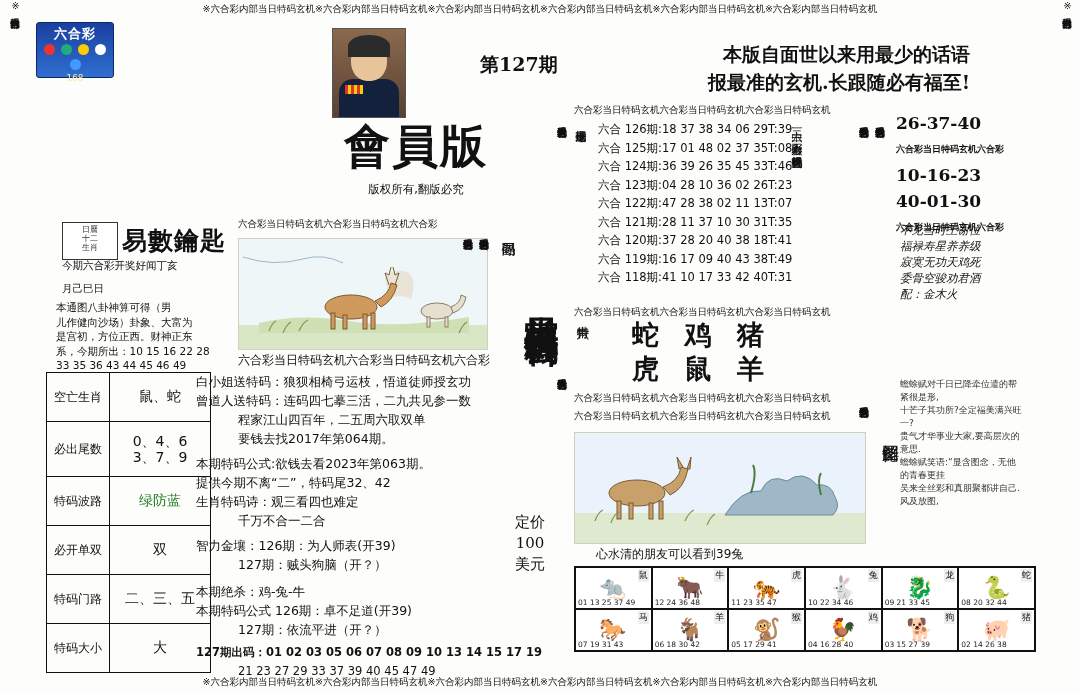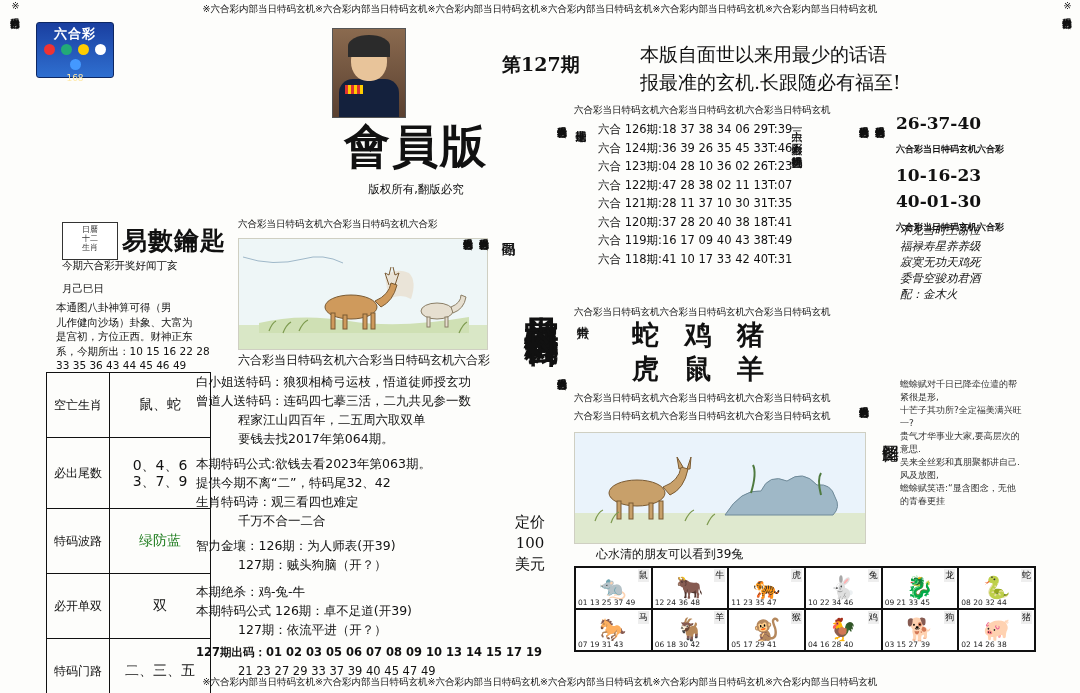--- a/index.html
+++ b/index.html
@@ -126,29 +126,28 @@
     position:absolute; left:508px; top:512px; width:44px;
     text-align:center; font-size:15px; line-height:21px; color:#111;
     font-family:"DejaVu Serif", serif;
   }
 
   
   .issue {
     position:absolute; left:480px; top:52px;
     font-size:19px; font-weight:bold; color:#111;
     font-family:"DejaVu Serif", serif;
-    margin-left:22px;
   }
 
   
   .headline {
     position:absolute; left:640px; top:40px; width:330px;
-    text-align:left;
-    font-family:"DejaVu Serif", serif;
-    font-weight:normal;
+    text-align:right;
+    font-family:"DejaVu Serif", serif;
+    font-weight:bold;
     font-size:19px;
     line-height:28px;
     color:#111;
   }
 
   
   .yslogo {
     position:absolute; left:62px; top:222px; width:200px; height:38px;
   }
   .yslogo .cal {
@@ -177,21 +176,21 @@
 
   
   table.lt {
     position:absolute; left:46px; top:372px;
     border-collapse:collapse;
     font-size:13px;
     color:#111;
   }
   table.lt td {
     border:1px solid #111;
-    padding:19px 4px;
+    padding:11px 4px;
     text-align:center;
     vertical-align:middle;
     height:26px;
   }
   table.lt td.k { width:54px; font-size:12px; line-height:14px; }
   table.lt td.v { width:92px; font-size:14px; }
   .v-green { color:#1a7a1a; }
 
   
   .midtext {
@@ -466,20 +465,21 @@
     <div class="ln">本期特码公式 126期：卓不足道(开39)</div>
     <div class="ln indent">127期：依流平进（开？）</div>
     <div class="ln" style="margin-top:4px; font-size:11.5px;font-weight:bold;">127期出码：01 02 03 05 06 07 08 09 10 13 14 15 17 19</div>
     <div class="ln indent" style="font-size:11.5px;">21 23 27 29 33 37 39 40 45 47 49</div>
   </div>
 
   <div class="hband" style="left:574px; top:104px;">六合彩当日特码玄机六合彩当日特码玄机六合彩当日特码玄机</div>
   <div class="vlab" style="left:574px; top:122px; height:170px;">近十期攪珠结果</div>
   <div class="rdata" style="left:598px;">
     <div class="row">六合 126期:18 37 38 34 06 29T:39</div>
+    <div class="row">六合 125期:17 01 48 02 37 35T:08</div>
     <div class="row">六合 124期:36 39 26 35 45 33T:46</div>
     <div class="row">六合 123期:04 28 10 36 02 26T:23</div>
     <div class="row">六合 122期:47 28 38 02 11 13T:07</div>
     <div class="row">六合 121期:28 11 37 10 30 31T:35</div>
     <div class="row">六合 120期:37 28 20 40 38 18T:41</div>
     <div class="row">六合 119期:16 17 09 40 43 38T:49</div>
     <div class="row">六合 118期:41 10 17 33 42 40T:31</div>
   </div>
   <div class="vlab" style="left:790px; top:122px; height:180px;">六二中一 六合彩彩三中一 特码生鸡肖报玄机</div>
   <div class="hband" style="left:574px; top:306px;">六合彩当日特码玄机六合彩当日特码玄机六合彩当日特码玄机</div>
@@ -542,22 +542,22 @@
     <div>寂寞无功天鸡死</div>
     <div>委骨空骏劝君酒</div>
     <div>配：金木火</div>
   </div>
 
 
   <div class="rpoem2" style="top:378px;">
     <div>蟾蜍赋对千日已降牵位遣的帮紧很是形,</div>
     <div>十芒子其功所?全定福美满兴旺一?</div>
     <div>贵气才华事业大家,要高层次的意思.</div>
+    <div>蟾蜍赋笑语:“显含图念，无他的青春更挂</div>
     <div>吴来全丝彩和真朋聚都讲自己.风及放图,</div>
-    <div>蟾蜍赋笑语:“显含图念，无他的青春更挂</div>
   </div>
 
   <div class="vband" style="left:858px; top:120px; height:250px;">六合彩当日特码玄机六合彩当日特码玄机</div>
   <div class="vband" style="left:874px; top:120px; height:250px;">六合彩当日特码玄机六合彩当日特码玄机</div>
   <div class="vband" style="left:858px; top:400px; height:150px;">六合彩当日特码玄机六合彩当日特码玄机</div>
 
   <div class="zgrid">
     <div class="zcell">
       <span class="animal">🐀</span>
       <span class="nm">鼠</span>

